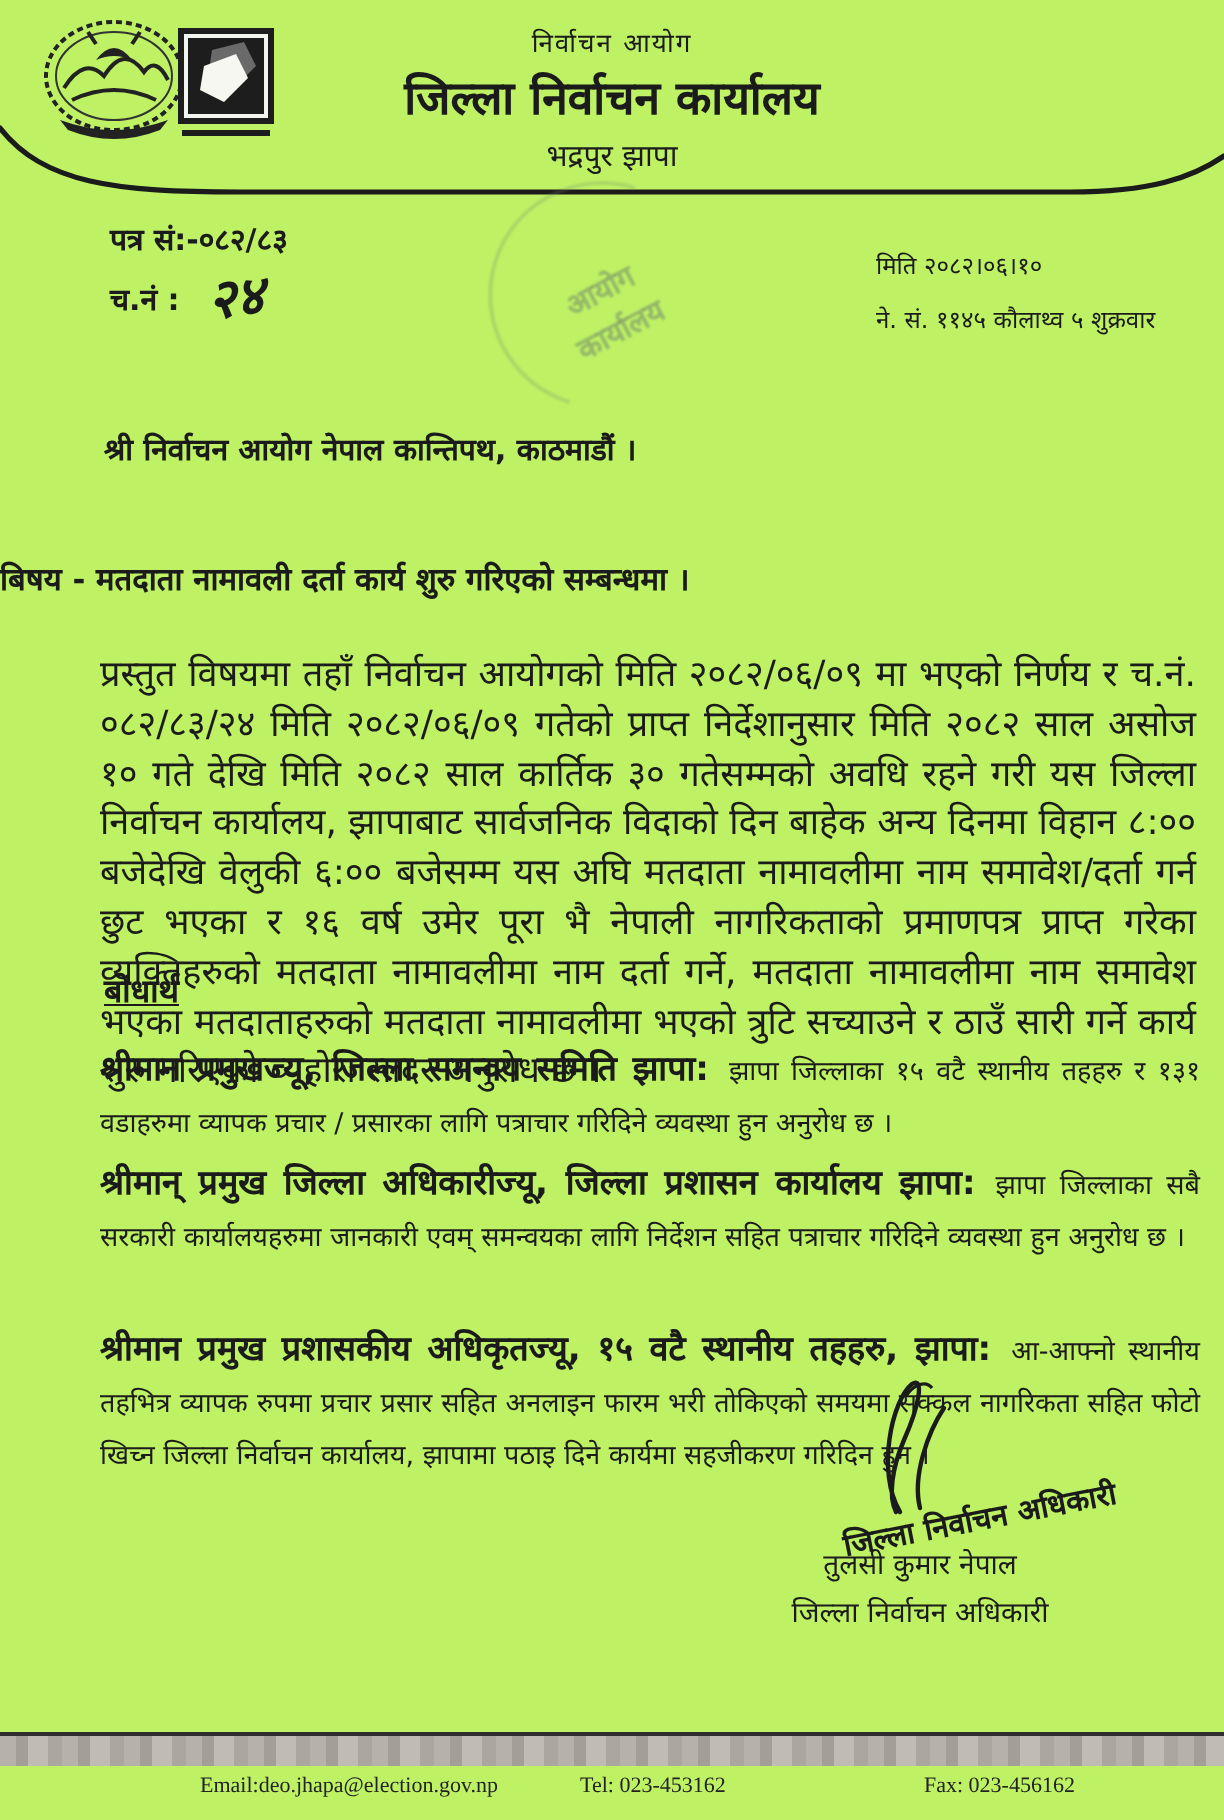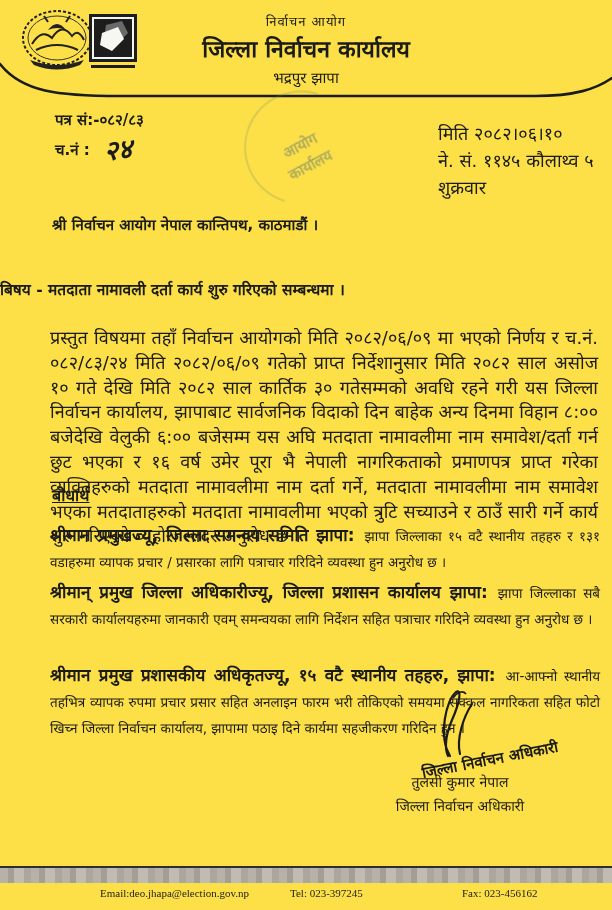--- a/index.html
+++ b/index.html
@@ -1,40 +1,40 @@
 <!DOCTYPE html>
 <html><head>
 <meta charset="utf-8">
 <style>
   html,body{margin:0;padding:0;background:#888;}
   .page{
     position:relative;
     width:612px;height:910px;
     margin:0 auto;
-    background:#fde047;
+    background:#bef264;
     font-family:"DejaVu Sans","Liberation Sans",sans-serif;
     color:#1b1b1b;
     overflow:hidden;
   }
   
   .hdr-center{position:absolute;left:0;right:0;top:12px;text-align:center;}
   .org-small{font-size:13px;letter-spacing:1px;}
   .org-main{font-size:23px;font-weight:bold;margin-top:2px;}
   .org-loc{font-size:15px;margin-top:3px;}
   .emblem{position:absolute;left:18px;top:8px;}
   .eclogo{position:absolute;left:88px;top:13px;}
   .curve{position:absolute;left:0;top:58px;width:612px;height:46px;}
   
   .meta-left{position:absolute;left:55px;top:109px;font-size:15px;font-weight:bold;}
   .chalani-row{margin-top:10px;font-size:15px;display:flex;align-items:flex-start;}
   .chalani-val{
     font-family:"DejaVu Serif",serif;font-style:italic;font-size:27px;
     margin-left:14px;transform:rotate(-6deg);line-height:22px;
   }
-  .meta-right{position:absolute;left:438px;top:120px;font-size:18px;line-height:27px;}
+  .meta-right{position:absolute;left:438px;top:120px;font-size:12px;line-height:27px;}
   
   .faint-stamp{
     position:absolute;left:238px;top:96px;width:130px;height:110px;
     transform:rotate(-28deg);
     color:rgba(112,132,108,0.55);
     filter:blur(0.5px);
     font-size:15px;font-weight:bold;text-align:center;line-height:22px;
     pointer-events:none;
   }
   .faint-stamp .arc{position:absolute;left:8px;top:-6px;width:110px;height:110px;
@@ -150,17 +150,17 @@
       <path d="M33 12 C 37 6, 43 4, 46 8" fill="none" stroke="#1b1b1b" stroke-width="1.6"></path>
     </svg>
   </span>
   <div class="sig-stamp">जिल्ला निर्वाचन अधिकारी</div>
   <div class="sig-name">तुलसी कुमार नेपाल</div>
   <div class="sig-title">जिल्ला निर्वाचन अधिकारी</div>
 
   <div class="footer-bar"></div>
   <div class="footer-row">
     <span class="f-email">Email:deo.jhapa@election.gov.np</span>
-    <span class="f-tel">Tel: 023-397245</span>
+    <span class="f-tel">Tel: 023-453162</span>
     <span class="f-fax">Fax: 023-456162</span>
   </div>
 
 </div>
 
 </body></html>

